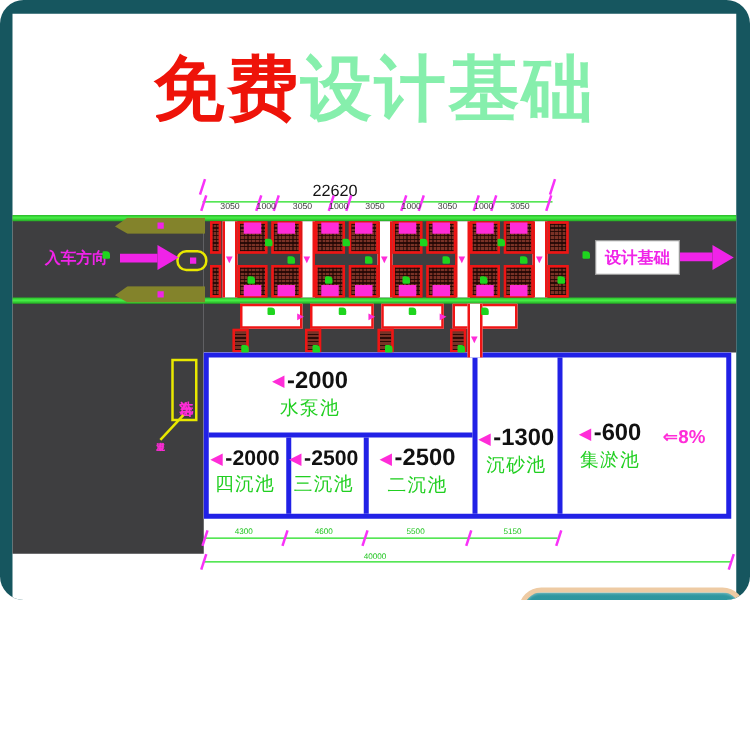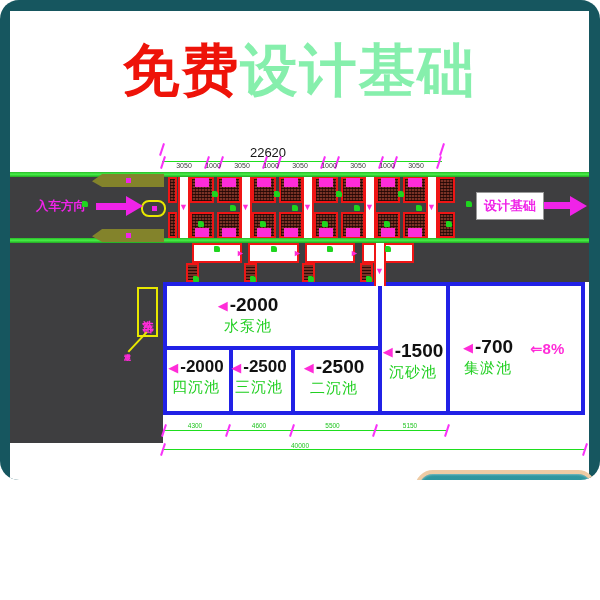--- a/index.html
+++ b/index.html
@@ -254,28 +254,28 @@
   <div class="pool-label" style="left:295px;top:356px;width:78px;">
     <span class="depth">
         <span class="tri">◀</span>
         <span>-2500</span>
       </span>
     <span class="pname">二沉池</span>
   </div>
   <div class="pool-label" style="left:380px;top:340px;width:66px;">
     <span class="depth">
         <span class="tri">◀</span>
-        <span>-1500</span>
+        <span>-1300</span>
       </span>
     <span class="pname">沉砂池</span>
   </div>
   <div class="pool-label" style="left:455px;top:336px;width:66px;">
     <span class="depth">
         <span class="tri">◀</span>
-        <span>-700</span>
+        <span>-600</span>
       </span>
     <span class="pname">集淤池</span>
   </div>
   <div class="slope" style="left:530px;top:340px;">⇐8%</div>
 
   <div class="dimline" style="left:163px;top:430px;width:283px;"></div>
   <div id="botdim"></div>
   <div class="dimline" style="left:163px;top:449px;width:422px;"></div>
   <div class="tick" style="left:162px;top:443px;"></div>
   <div class="tick" style="left:584px;top:443px;"></div>

